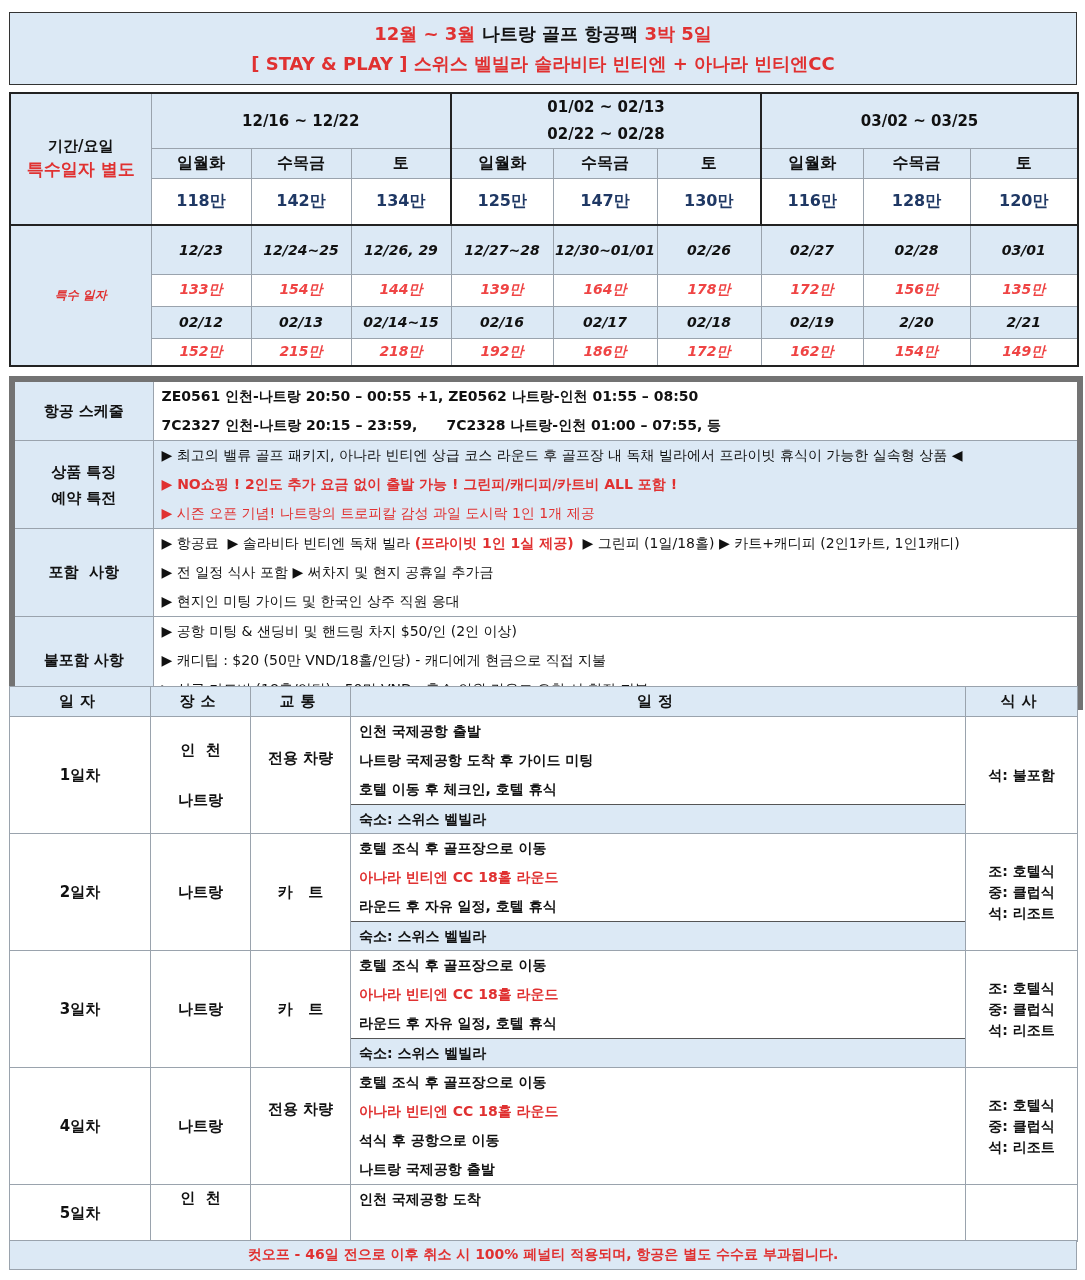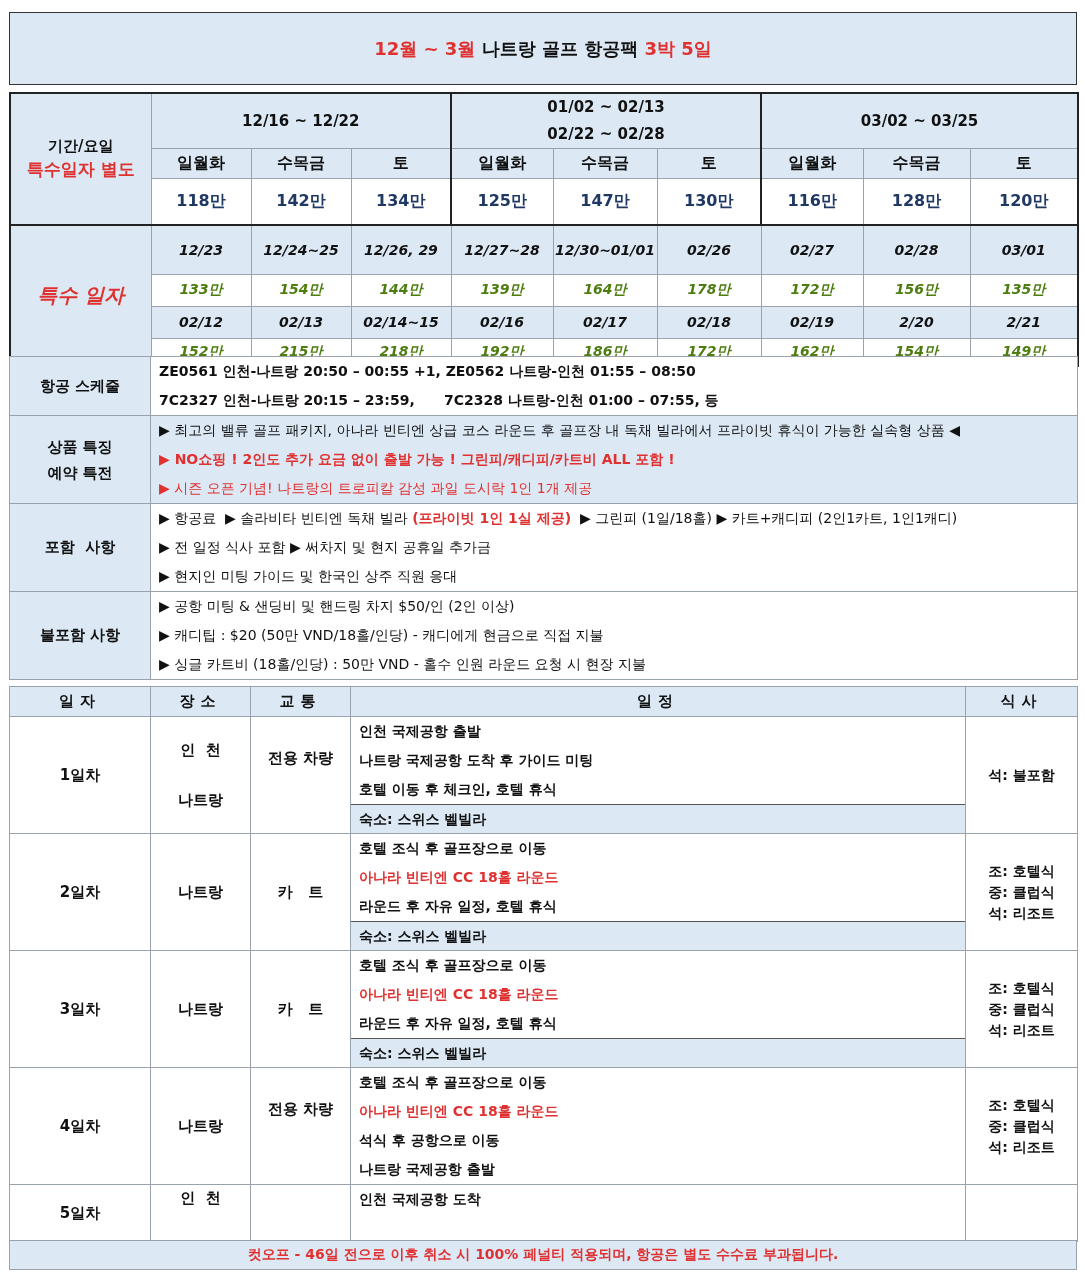--- a/index.html
+++ b/index.html
@@ -13,29 +13,29 @@
     background: #dce9f5; border: 1px solid #333;
     display: flex; flex-direction: column; align-items: center; justify-content: center;
     font-weight: bold; font-size: 18px; line-height: 30px;
   }
   .red { color: #e03131; }
   table { border-collapse: collapse; position: absolute; left: 9px; width: 1068px; table-layout: fixed; }
   td { border: 1px solid #9aa3ad; text-align: center; vertical-align: middle; font-weight: bold; font-size: 15px; }
   .bl { background: #dce9f5; }
   .wh { background: #ffffff; margin-top: 20px; }
   .price { color: #1f3864; font-size: 16px; }
-  .price-sm { color: #4d7c0f; font-size: 14px; }
+  .price-sm { color: #ef4444; font-size: 14px; }
   .lbl { font-size: 15px; }
 
   #t-price { top: 92px; border: 2px solid #222; }
   #t-price td.thick-l { border-left: 2px solid #222; }
   #t-special { top: 224px; border: 2px solid #222; }
   #t-special td { font-size: 14px; font-style: italic; }
 
-  #t-info { top: 356px; border: 1px solid #737373; }
+  #t-info { top: 376px; border: 6px solid #737373; }
   #t-info td.head { background: #dce9f5; font-size: 15px; }
   #t-info td.body { text-align: left; padding-left: 8px; font-weight: normal; font-size: 14px; }
   #t-info td.body .ln { height: 29px; line-height: 29px; white-space: nowrap; }
   #t-info td.body .b { font-weight: bold; }
 
   #t-sched { top: 686px; border: 1px solid #333; }
   #t-sched td { font-size: 15px; }
   #t-sched td.hdr { background: #dce9f5; height: 30px; letter-spacing: 6px; }
   #t-sched td.act { text-align: left; padding: 0 8px; vertical-align: top; font-size: 14px; }
   #t-sched .ln { height: 29px; line-height: 29px; white-space: nowrap; }
@@ -50,20 +50,21 @@
 </style>
 </head>
 <body>
 
 <div class="title-box">
   <div>
     <span class="red">12월 ~ 3월</span>
     <span>나트랑 골프 항공팩</span>
     <span class="red">3박 5일</span>
   </div>
+  <div class="red">[ STAY &amp; PLAY ] 스위스 벨빌라 솔라비타 빈티엔 + 아나라 빈티엔CC</div>
 </div>
 
 <table id="t-price">
   <colgroup>
     <col style="width:141px">
       <col style="width:100px">
       <col style="width:100px">
       <col style="width:100px">
     <col style="width:102px">
       <col style="width:104px">
@@ -118,21 +119,21 @@
       <col style="width:100px">
     <col style="width:102px">
       <col style="width:104px">
       <col style="width:104px">
       <col style="width:102px">
     <col style="width:107px">
       <col style="width:108px">
   </colgroup>
   <tbody>
       <tr style="height:49px">
-    <td class="bl red" rowspan="4" style="font-size:20px">특수 일자</td>
+    <td class="bl red" rowspan="4" style="font-size:12px">특수 일자</td>
     <td class="bl">12/23</td>
     <td class="bl">12/24~25</td>
     <td class="bl">12/26, 29</td>
     <td class="bl">12/27~28</td>
     <td class="bl">12/30~01/01</td>
     <td class="bl">02/26</td>
     <td class="bl">02/27</td>
     <td class="bl">02/28</td>
     <td class="bl">03/01</td>
   </tr>

